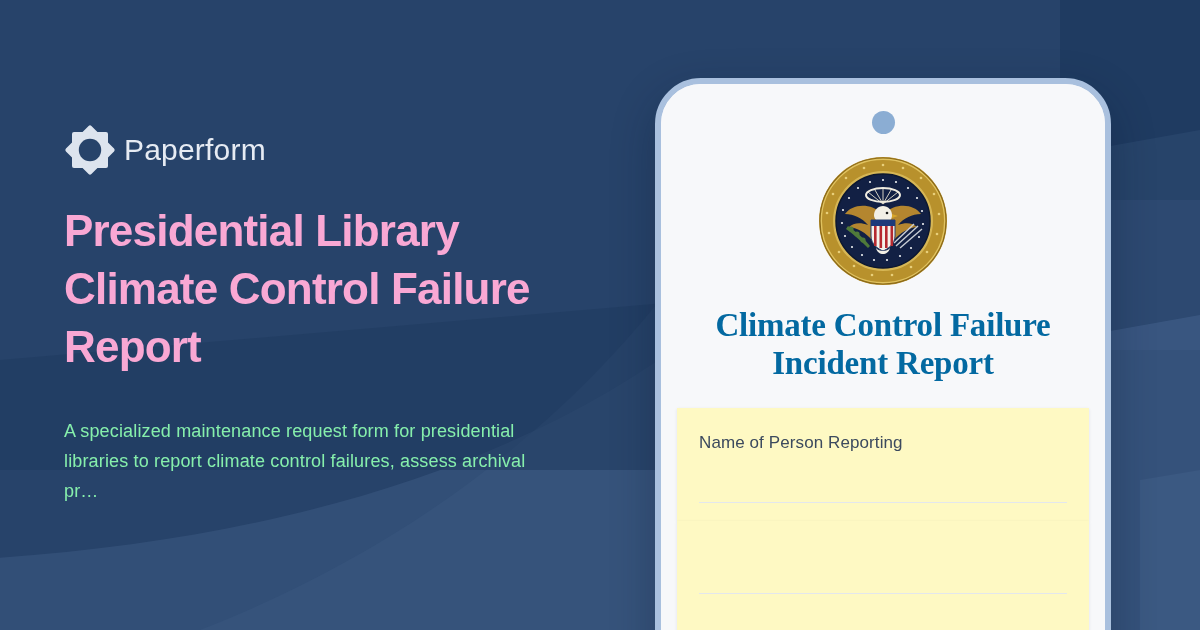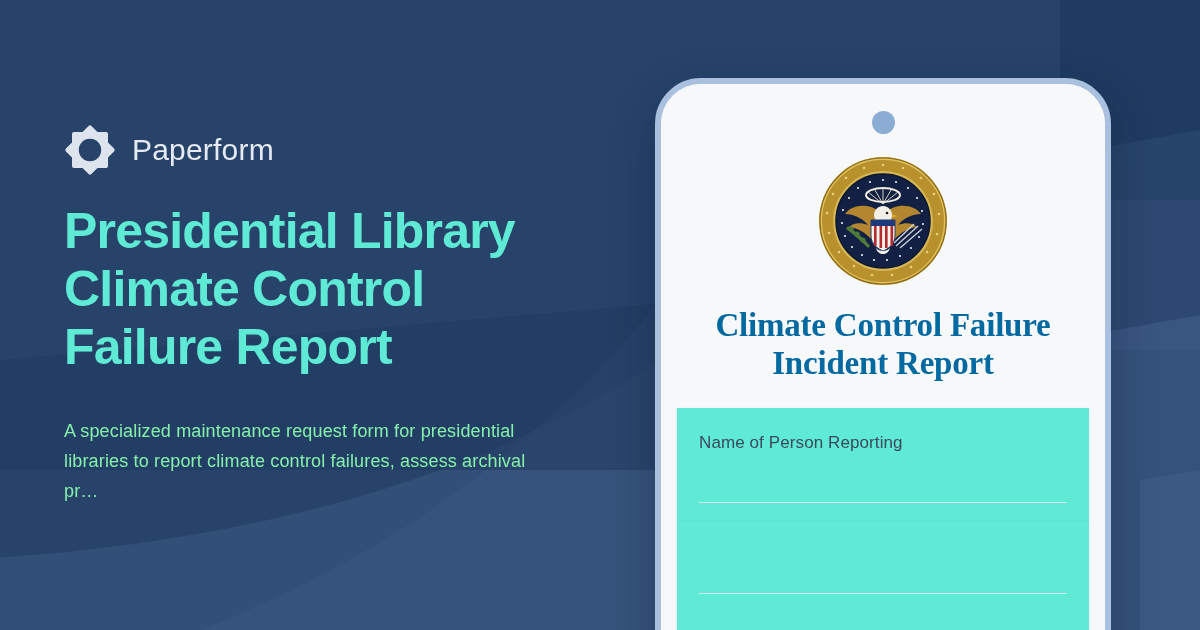--- a/index.html
+++ b/index.html
@@ -36,37 +36,37 @@
     height: 630px;
     display: flex;
     flex-direction: column;
     justify-content: center;
     z-index: 5;
   }
 
   .brand {
     display: flex;
     align-items: center;
-    gap: 16px;
+    gap: 8px;
     margin-bottom: 26px;
   }
   .brand-mark { width: 52px; height: 52px; display: block; flex: 0 0 auto; }
   .brand-name {
     color: #e6ebf3;
     font-size: 30px;
     font-weight: 400;
     letter-spacing: 0.2px;
     line-height: 1;
     white-space: nowrap;
   }
 
   .headline {
     margin: 0 0 40px 0;
-    color: #5eead4;
-    font-size: 50px;
+    color: #f9a8d4;
+    font-size: 44px;
     line-height: 58px;
     font-weight: 700;
     letter-spacing: -0.8px;
     max-width: 480px;
   }
 
   .subcopy {
     margin: 0;
     color: #86efac;
     font-size: 18px;
@@ -127,21 +127,21 @@
   }
 
   .fields {
     width: 100%;
     margin-top: 26px;
     padding: 0 16px;
     box-sizing: border-box;
     flex: 1 1 auto;
   }
   .field-card {
-    background: #5eead4;
+    background: #fef9c3;
     box-shadow: 0 1px 3px rgba(28, 48, 80, 0.10);
     padding: 24px 22px 0 22px;
     box-sizing: border-box;
     height: 113px;
     margin-bottom: 0;
   }
   .field-label {
     color: #3c4a5e;
     font-size: 17px;
     line-height: 22px;

